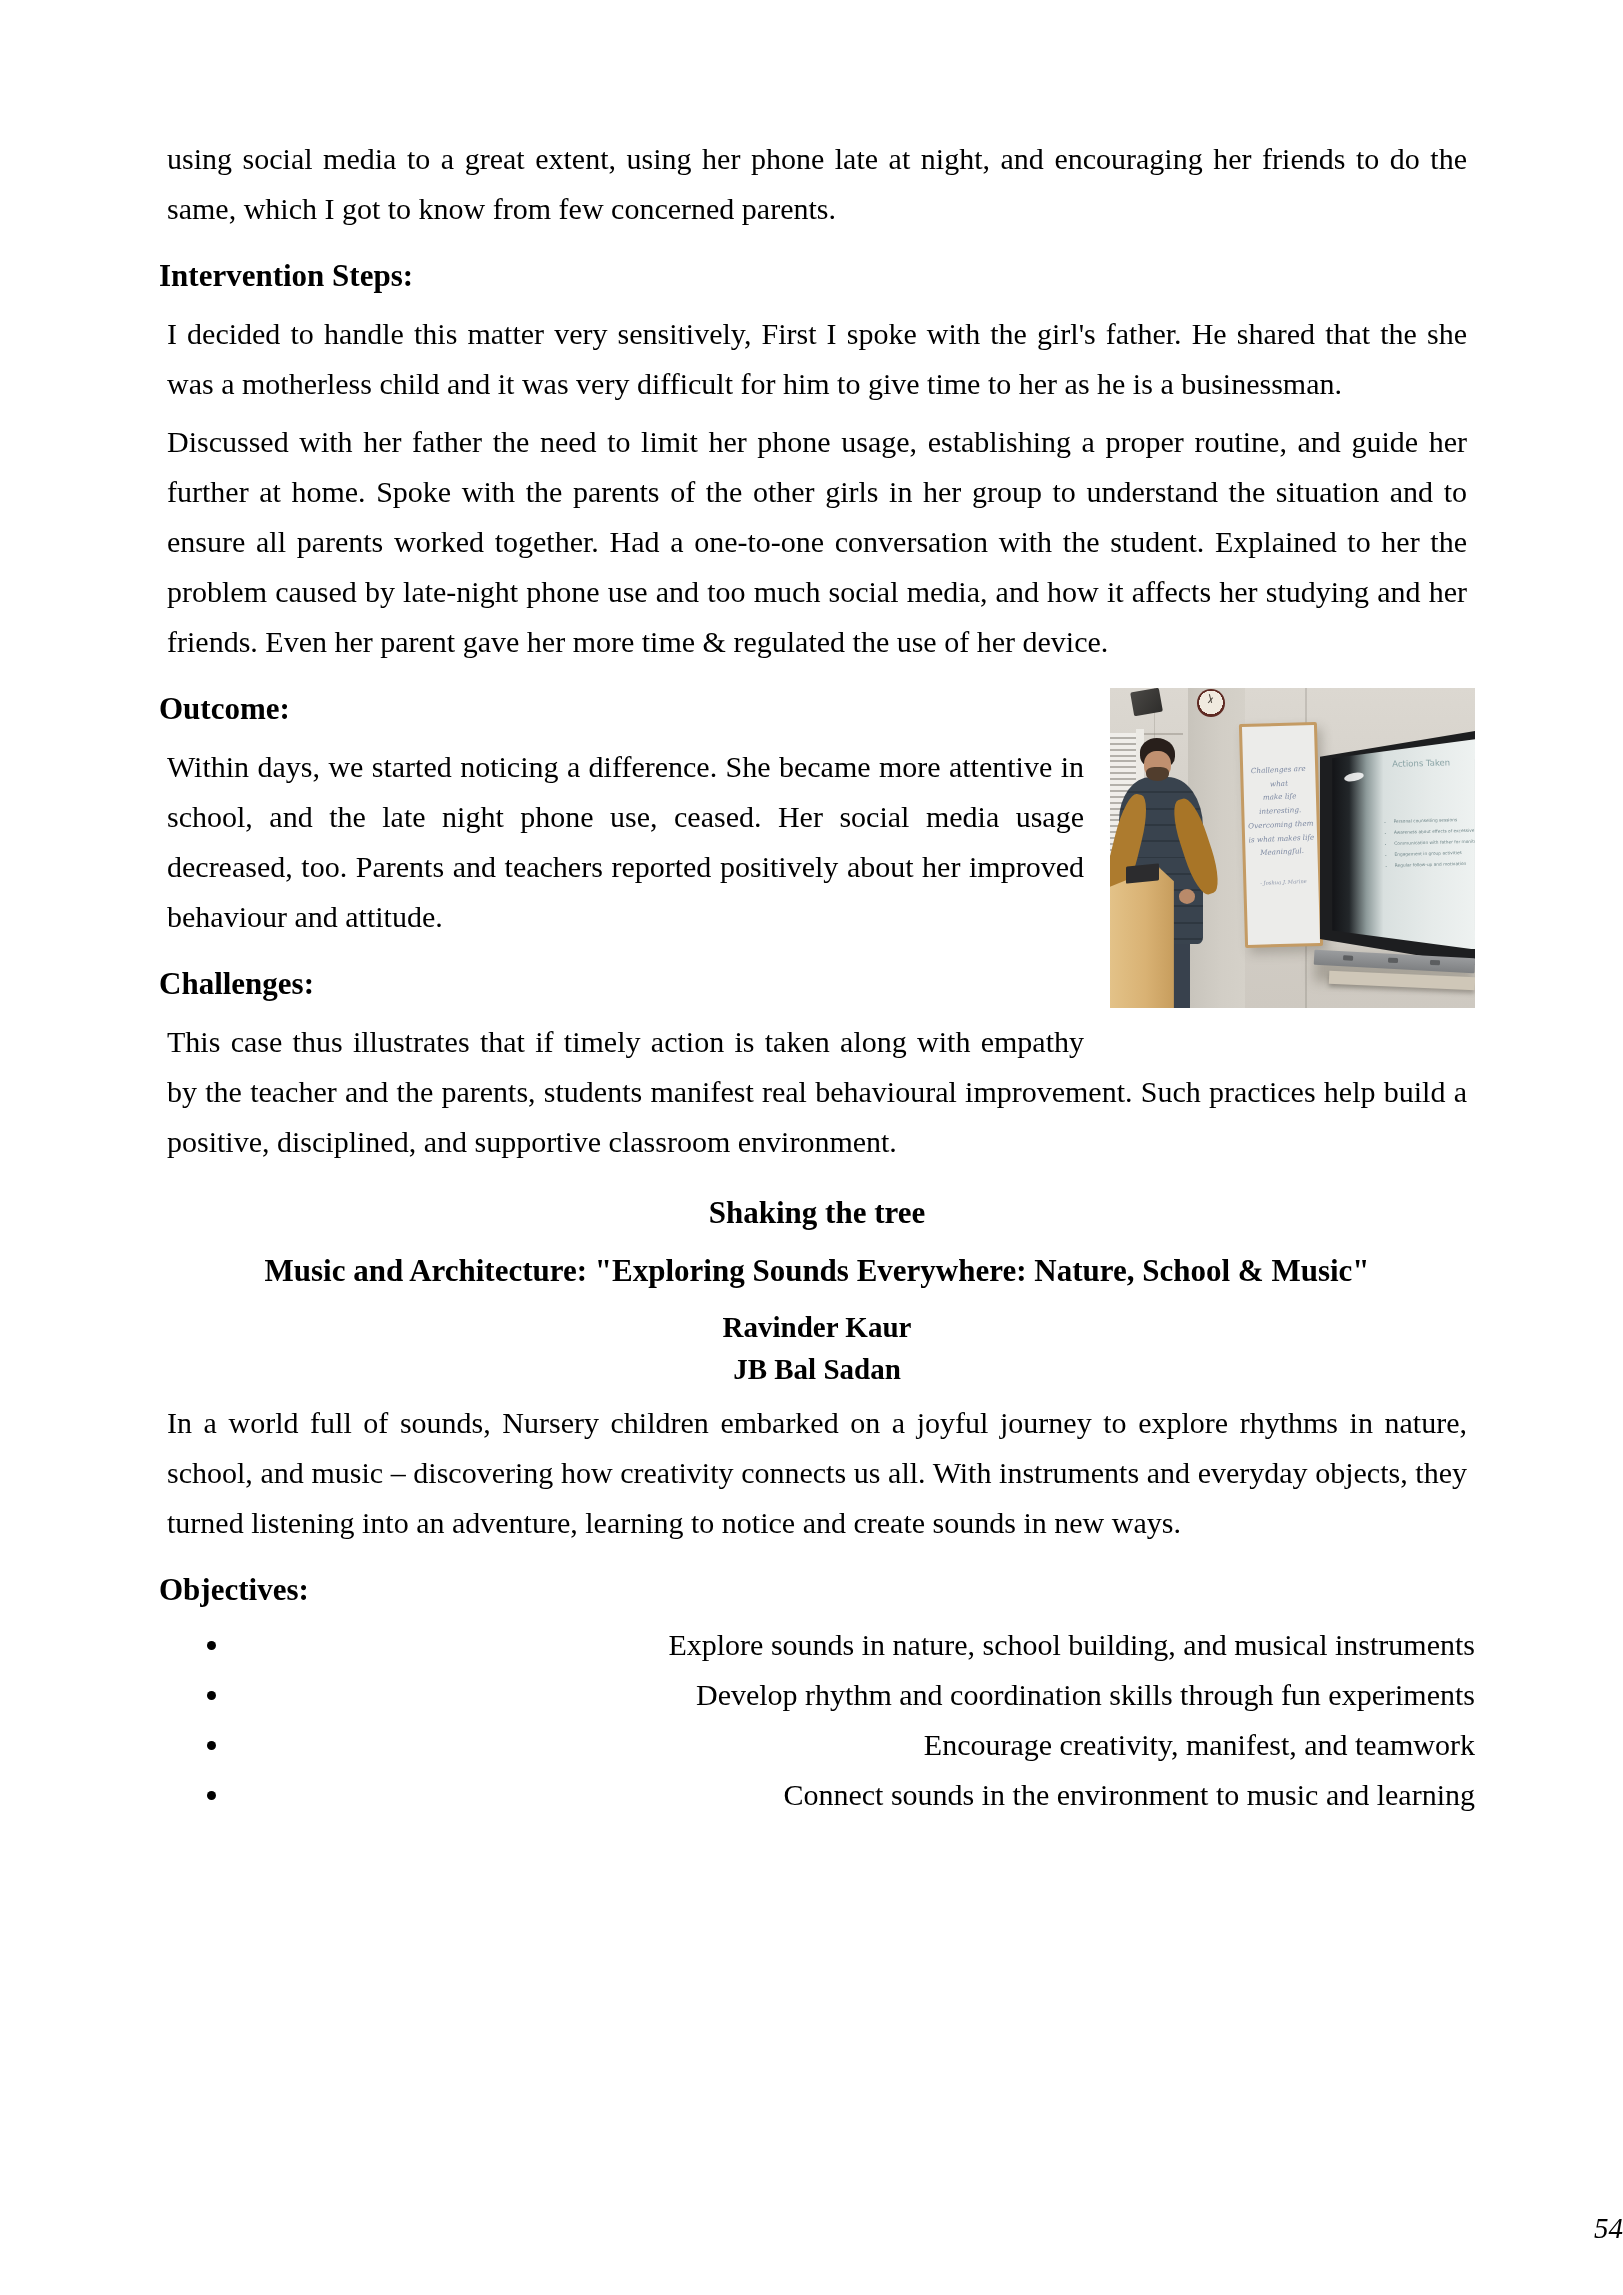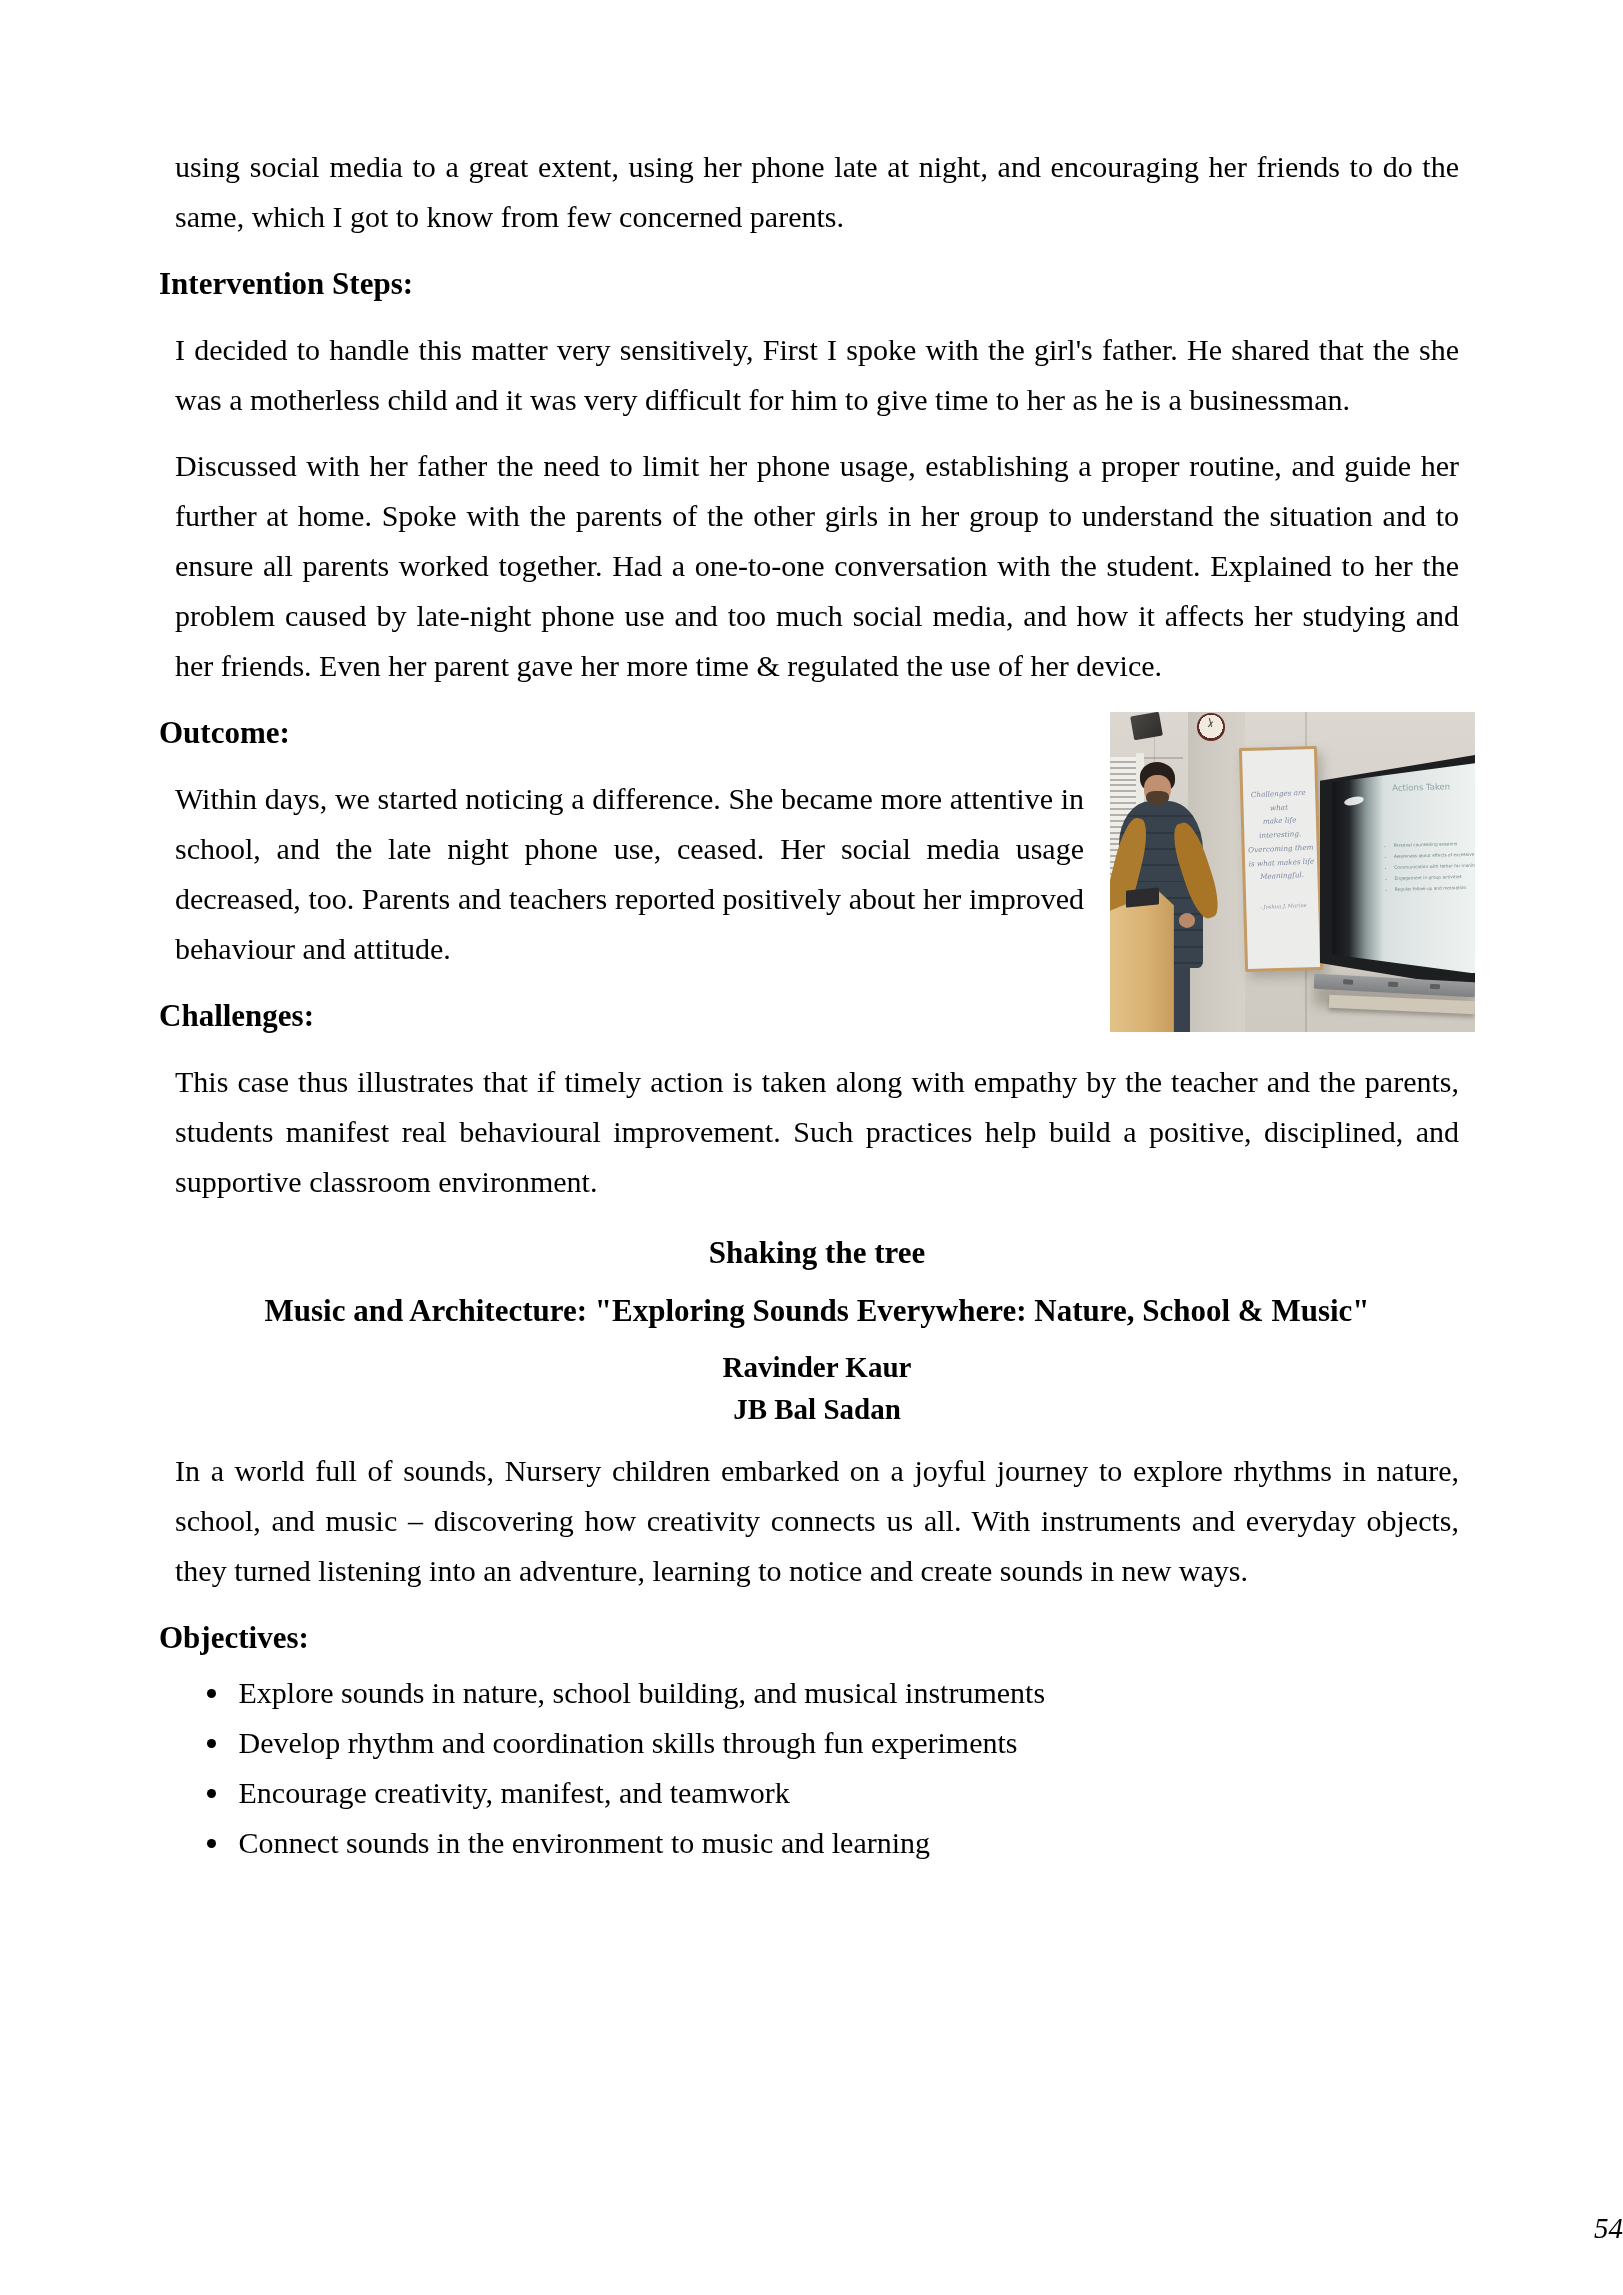--- a/index.html
+++ b/index.html
@@ -11,21 +11,21 @@
     font-family:"Liberation Serif", serif;
     color:#000;
     overflow:hidden;
   }
   .content{
     position:absolute;
     left:159px;top:126px;
     width:1316px;
   }
   p.body{
-    margin:16px;
+    margin:8px;
     font-size:30px;
     line-height:50px;
     text-align:justify;
   }
   h3.sec{
     margin:17px 0 0 0;
     font-size:31px;
     line-height:50px;
     font-weight:bold;
     text-align:left;
@@ -50,21 +50,21 @@
     font-size:29px;
     line-height:42px;
   }
   ul.objectives{
     list-style:disc;
     margin:5.2px 0 0 0;
     padding-left:73px;
     font-size:30px;
     line-height:50px;
   }
-  ul.objectives li{padding-left:6.5px;margin-top:0;}
+  ul.objectives li{padding-left:6.5px;margin-top:0;text-align:right;}
   .page-number{
     position:absolute;
     left:0;right:0;top:2212px;
     text-align:right;
     font-size:29px;
     font-style:italic;
   }
 
   
   .photo{

